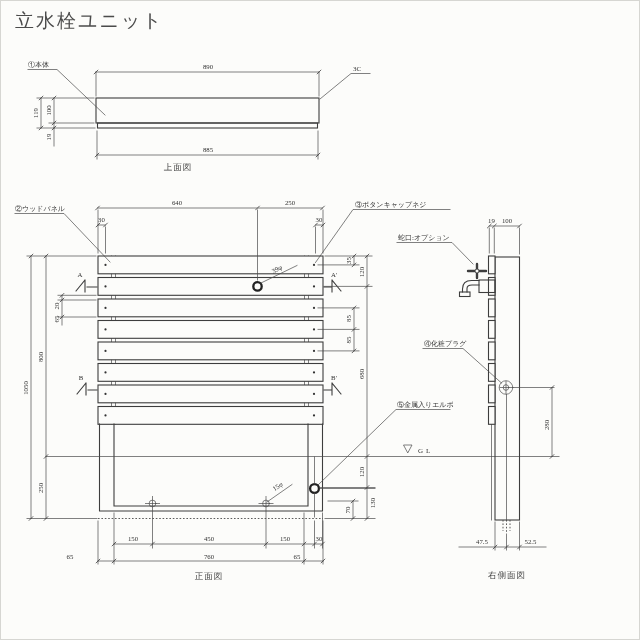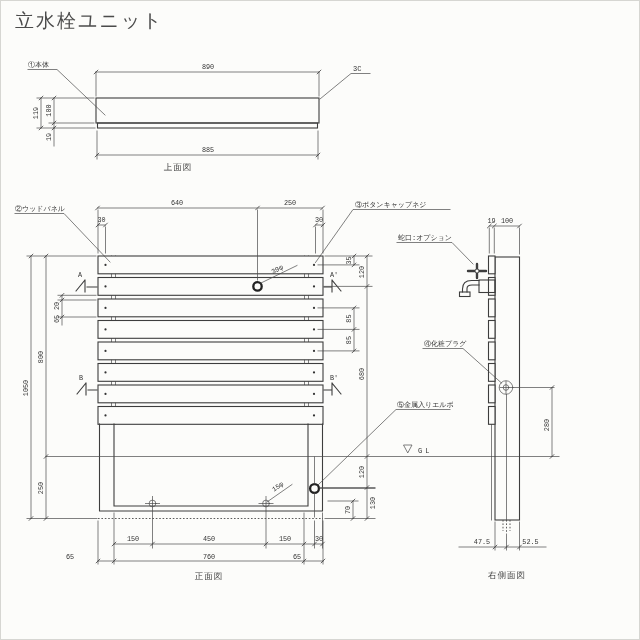--- a/index.html
+++ b/index.html
@@ -1,19 +1,19 @@
 <!DOCTYPE html>
 <html><head>
 <meta charset="utf-8">
 <style>
   html,body{margin:0;padding:0;background:#ffffff;}
   #sheet{
     position:relative;width:640px;height:640px;background:#fcfcfa;
     border:1px solid #d6d6d2;box-sizing:border-box;overflow:hidden;
-    font-family:Liberation Mono, monospace;
+    font-family:Liberation Serif, serif;
   }
   svg{display:block}
   .m{stroke:#3d3d3d;stroke-width:1.1;fill:none;stroke-linecap:square}
   .t{stroke:#4a4a4a;stroke-width:0.7;fill:none;stroke-linecap:square}
   .tick{stroke:#3d3d3d;stroke-width:0.8;fill:none}
   .dash{stroke:#4a4a4a;stroke-width:0.9;fill:none;stroke-dasharray:1.6,1.8}
   .slat{fill:#fcfcfa;stroke:#3d3d3d;stroke-width:1.1}
   .ring{fill:none;stroke:#222;stroke-width:2.3}
   .d{font-size:6.8px;fill:#333;}
   .lab{font-size:7px;fill:#333;}

